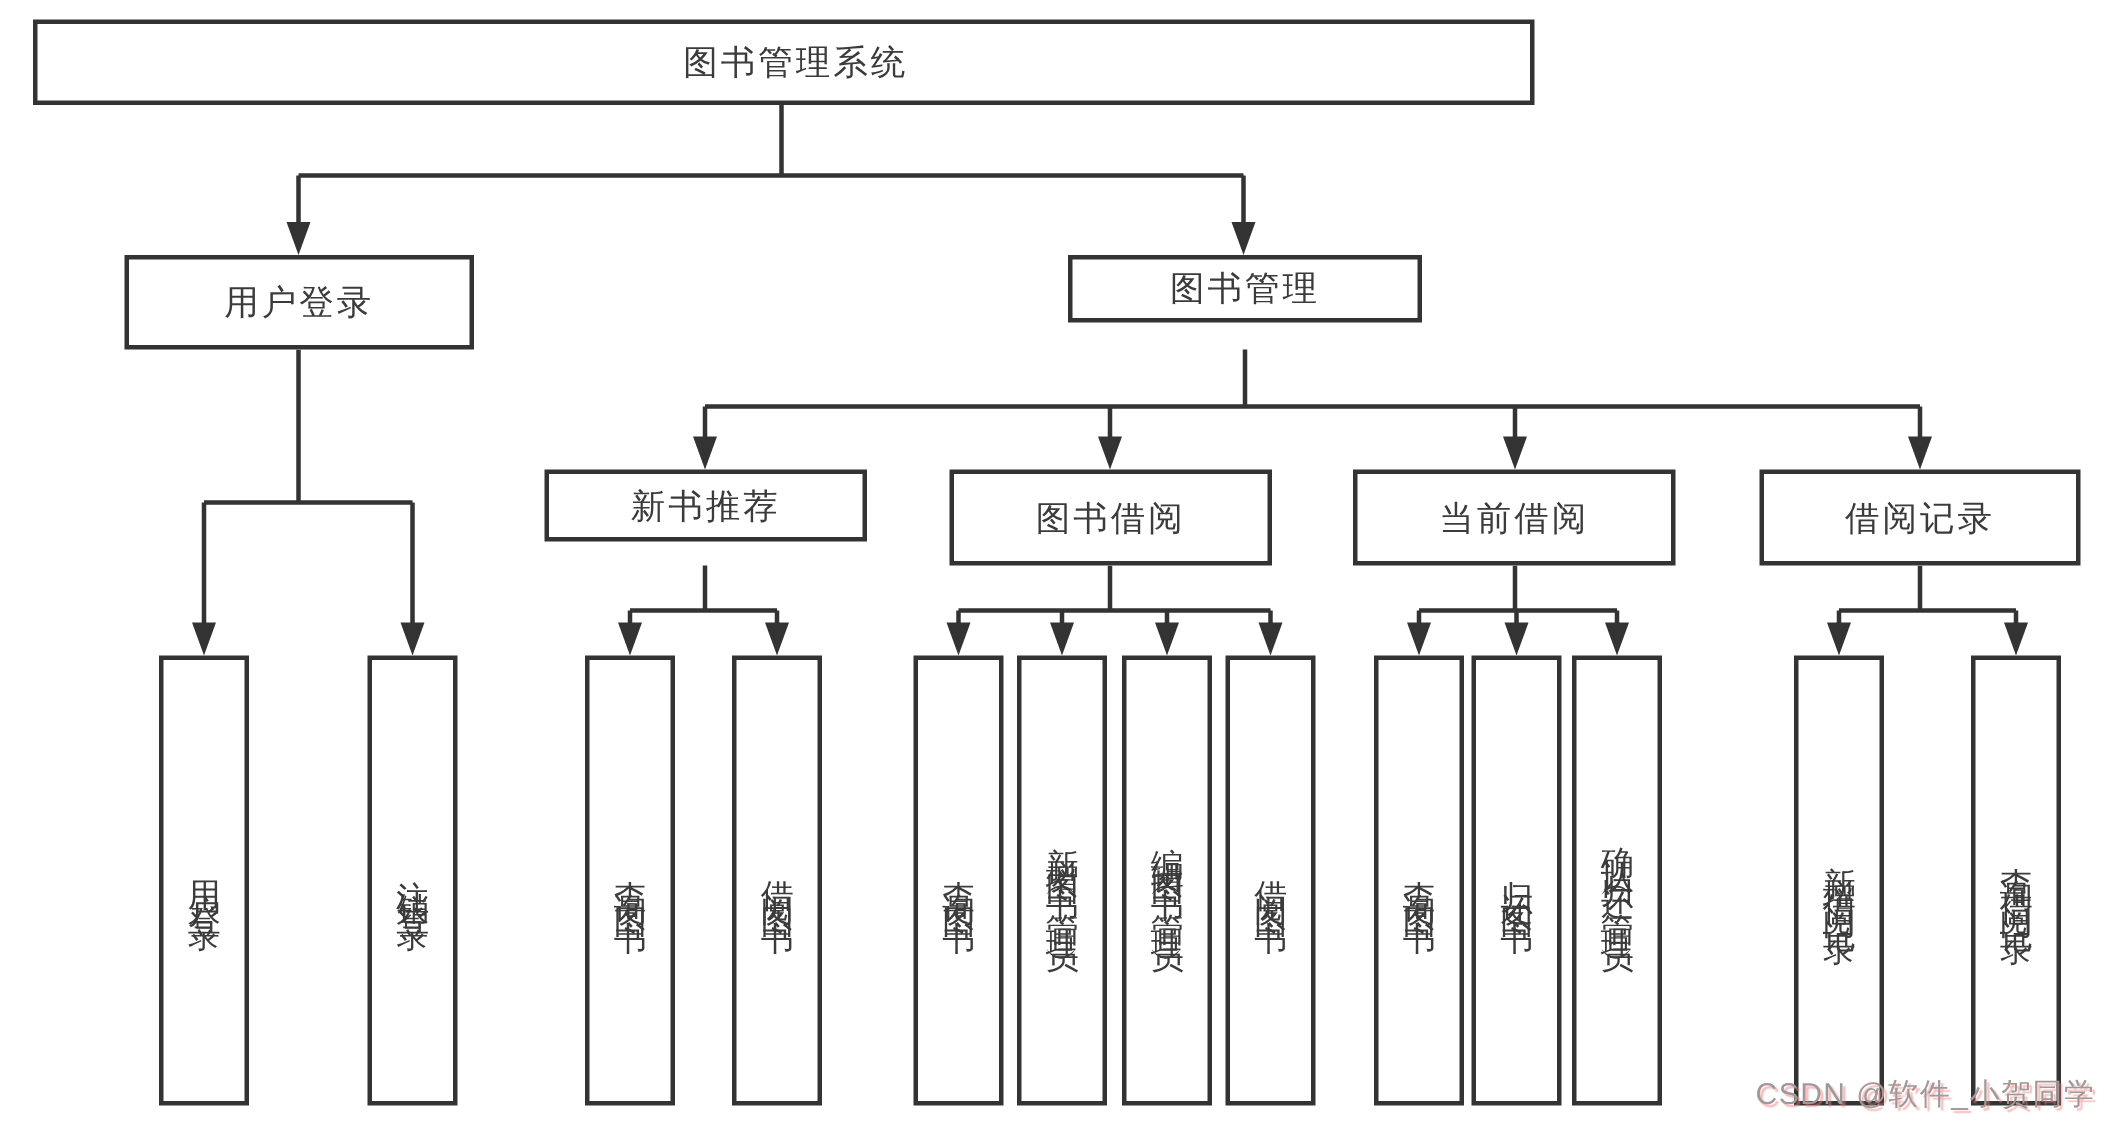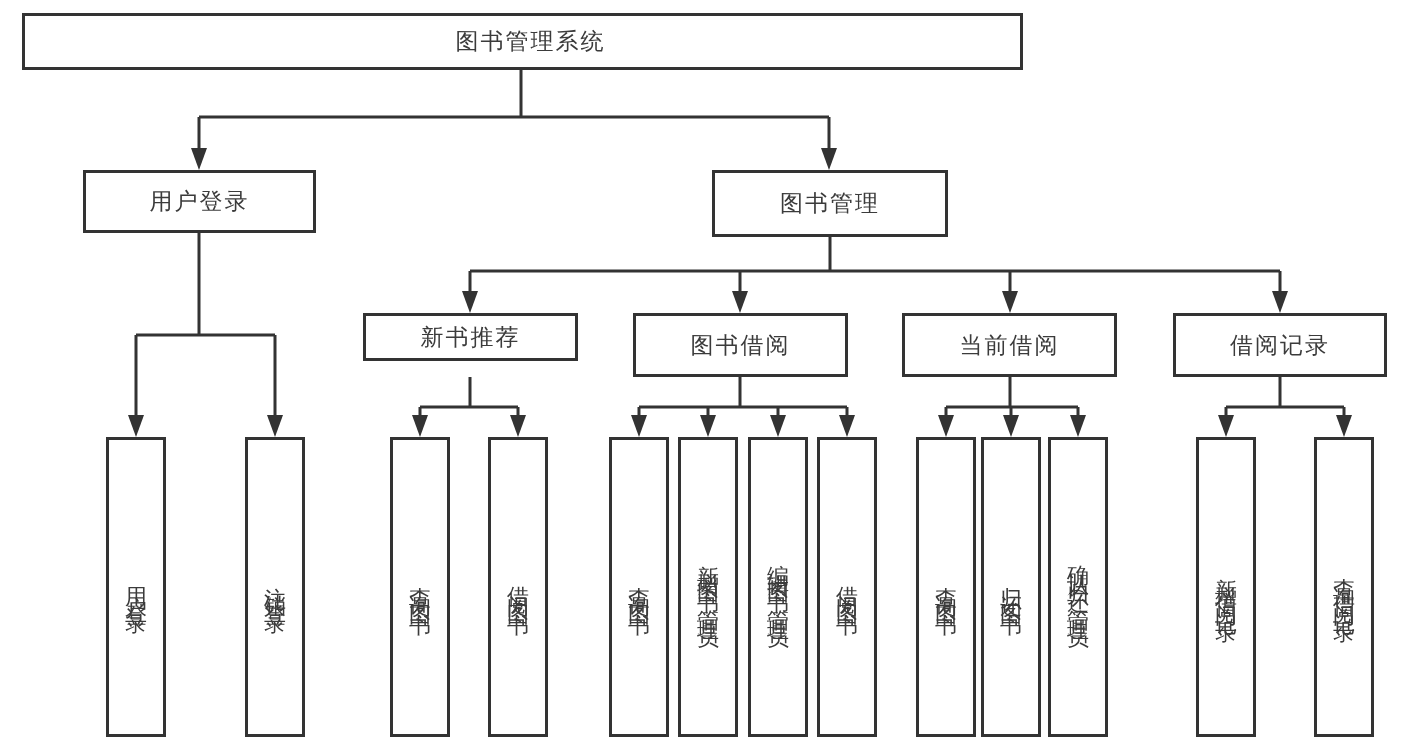--- a/index.html
+++ b/index.html
@@ -39,21 +39,21 @@
     writing-mode:vertical-rl;
     text-orientation:mixed;
     font-size:22px;
     letter-spacing:9px;
     line-height:1.1;
     width:60px;top:437px;height:300px;
   }
   
   #n-root         {left:22px;  top:13px;  width:1001px;height:57px;padding-left:16px;}
   #n-user-login   {left:83px;  top:170px; width:233px; height:63px;}
-  #n-book-mgmt    {left:712px; top:170px; width:236px; height:67px;}
+  #n-book-mgmt    {left:712px; top:170px; width:236px; height:45px;}
   #n-new-book-rec {left:363px; top:313px; width:215px; height:48px;}
   #n-book-borrow  {left:633px; top:313px; width:215px; height:64px;}
   #n-cur-borrow   {left:902px; top:313px; width:215px; height:64px;}
   #n-borrow-rec   {left:1173px;top:313px; width:214px; height:64px;}
   
   #n-leaf-user-login {left:106px;}
   #n-leaf-logout     {left:245px;}
   #n-rec-query       {left:390px;}
   #n-rec-borrow      {left:488px;}
   #n-bb-query        {left:609px;}
@@ -145,13 +145,14 @@
   <div class="node vbox" id="n-bb-edit">编辑图书（管理员）</div>
   <div class="node vbox" id="n-bb-borrow">借阅图书</div>
 
   <div class="node vbox" id="n-cb-query">查询图书</div>
   <div class="node vbox" id="n-cb-return">归还图书</div>
   <div class="node vbox" id="n-cb-confirm">确认归还（管理员）</div>
 
   <div class="node vbox" id="n-br-add">新增借阅记录</div>
   <div class="node vbox" id="n-br-query">查询借阅记录</div>
 
+  <div id="watermark">CSDN @软件_小贺同学</div>
 </div>
 
 </body></html>

